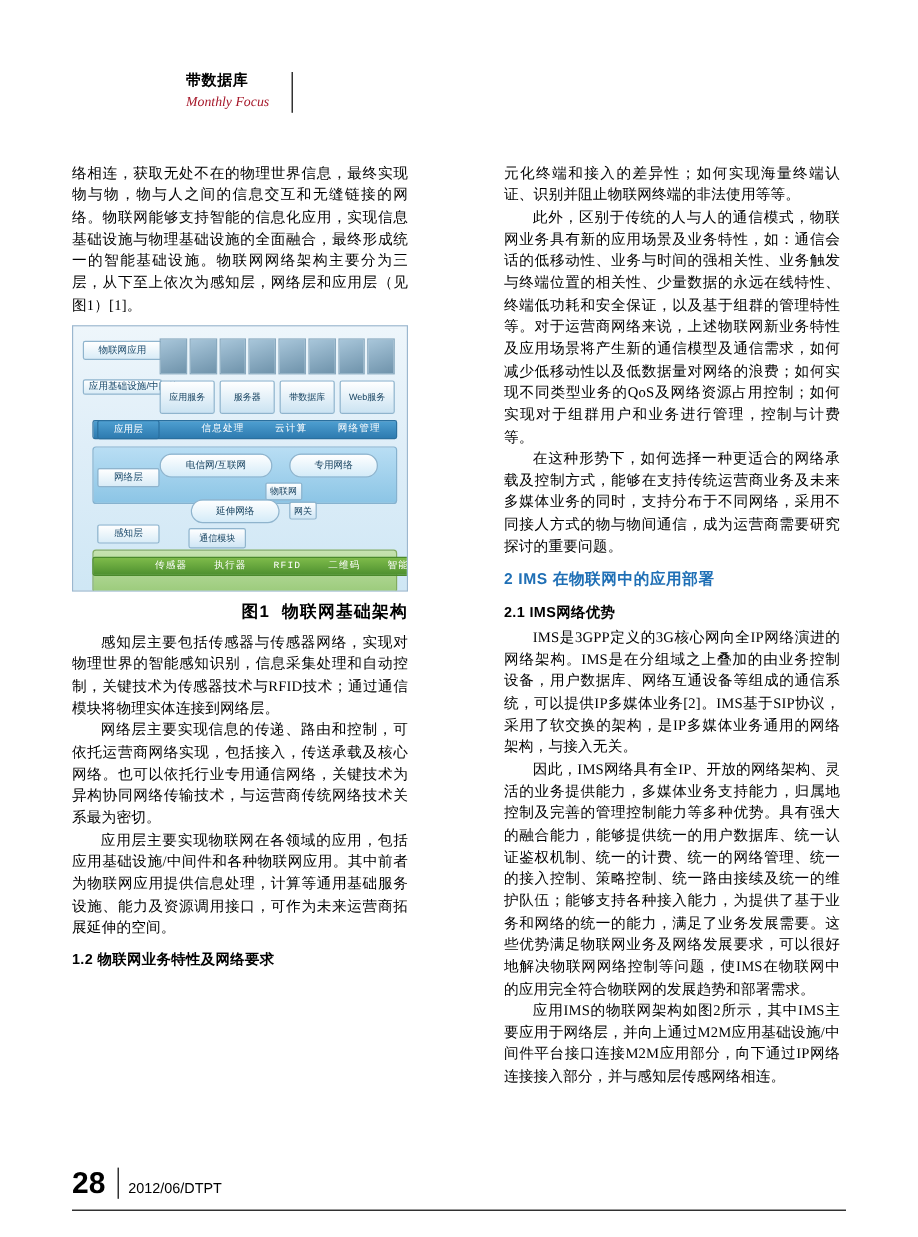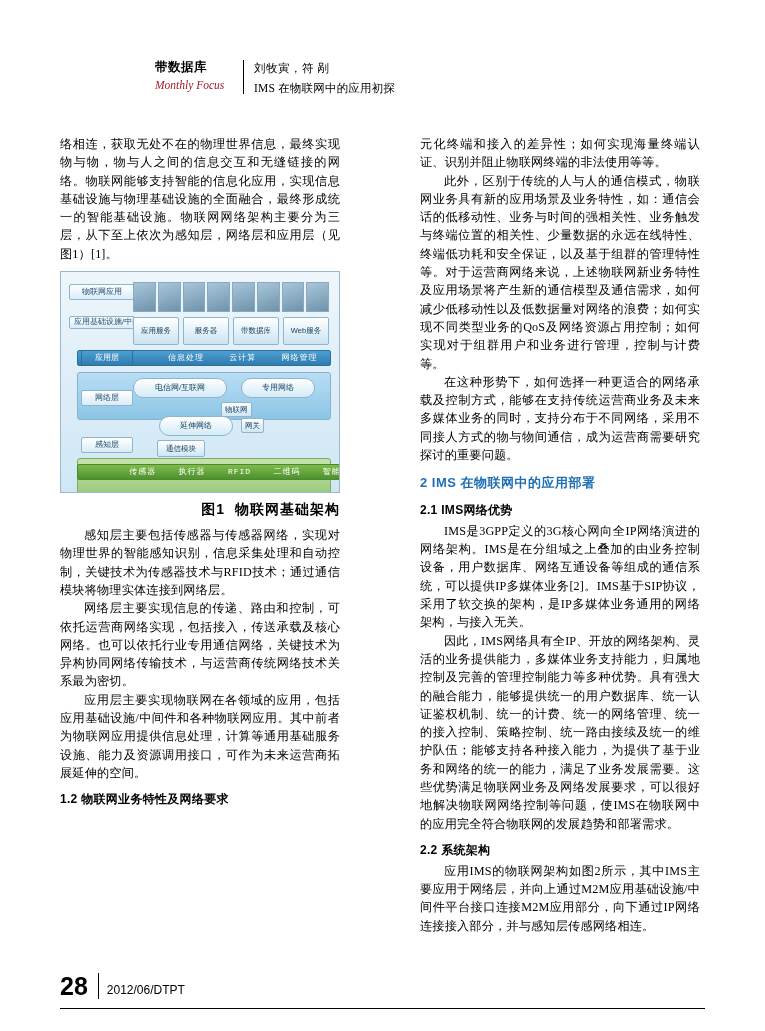--- a/index.html
+++ b/index.html
@@ -285,24 +285,20 @@
 <body>
 
 <div class="page">
 
   <div class="header">
     <div class="header-left">
       <div class="header-cn">带数据库</div>
       <div class="header-en">Monthly Focus</div>
     </div>
     <div class="header-divider"></div>
-    <div class="header-right">
-      <div class="header-authors">刘牧寅，符    剐</div>
-      <div class="header-title-line">IMS 在物联网中的应用初探</div>
-    </div>
   </div>
 
   <div class="col col-left">
 
     <p class="body">络相连，获取无处不在的物理世界信息，最终实现物与物，物与人之间的信息交互和无缝链接的网络。物联网能够支持智能的信息化应用，实现信息基础设施与物理基础设施的全面融合，最终形成统一的智能基础设施。物联网网络架构主要分为三层，从下至上依次为感知层，网络层和应用层（见图1）[1]。</p>
 
     <div class="figure">
       <div class="fig-box">
 
         <div class="layer-label" style="left:8px; top:12px; width:56px; text-align:center;">物联网应用</div>
@@ -370,21 +366,20 @@
     <p class="body">元化终端和接入的差异性；如何实现海量终端认证、识别并阻止物联网终端的非法使用等等。</p>
     <p class="body indent">此外，区别于传统的人与人的通信模式，物联网业务具有新的应用场景及业务特性，如：通信会话的低移动性、业务与时间的强相关性、业务触发与终端位置的相关性、少量数据的永远在线特性、终端低功耗和安全保证，以及基于组群的管理特性等。对于运营商网络来说，上述物联网新业务特性及应用场景将产生新的通信模型及通信需求，如何减少低移动性以及低数据量对网络的浪费；如何实现不同类型业务的QoS及网络资源占用控制；如何实现对于组群用户和业务进行管理，控制与计费等。</p>
     <p class="body indent">在这种形势下，如何选择一种更适合的网络承载及控制方式，能够在支持传统运营商业务及未来多媒体业务的同时，支持分布于不同网络，采用不同接人方式的物与物间通信，成为运营商需要研究探讨的重要问题。</p>
 
     <h2 class="sec">2  IMS 在物联网中的应用部署</h2>
 
     <h3 class="sub">2.1  IMS网络优势</h3>
     <p class="body indent">IMS是3GPP定义的3G核心网向全IP网络演进的网络架构。IMS是在分组域之上叠加的由业务控制设备，用户数据库、网络互通设备等组成的通信系统，可以提供IP多媒体业务[2]。IMS基于SIP协议，采用了软交换的架构，是IP多媒体业务通用的网络架构，与接入无关。</p>
     <p class="body indent">因此，IMS网络具有全IP、开放的网络架构、灵活的业务提供能力，多媒体业务支持能力，归属地控制及完善的管理控制能力等多种优势。具有强大的融合能力，能够提供统一的用户数据库、统一认证鉴权机制、统一的计费、统一的网络管理、统一的接入控制、策略控制、统一路由接续及统一的维护队伍；能够支持各种接入能力，为提供了基于业务和网络的统一的能力，满足了业务发展需要。这些优势满足物联网业务及网络发展要求，可以很好地解决物联网网络控制等问题，使IMS在物联网中的应用完全符合物联网的发展趋势和部署需求。</p>
 
-    <h3 class="sub">2.2  系统架构</h3>
     <p class="body indent">应用IMS的物联网架构如图2所示，其中IMS主要应用于网络层，并向上通过M2M应用基础设施/中间件平台接口连接M2M应用部分，向下通过IP网络连接接入部分，并与感知层传感网络相连。</p>
   </div>
 
   <div class="footer">
     <div class="folio">28</div>
     <div class="folio-rule"></div>
     <div class="folio-text">2012/06/DTPT</div>
   </div>
   <div class="bottom-rule"></div>
 

